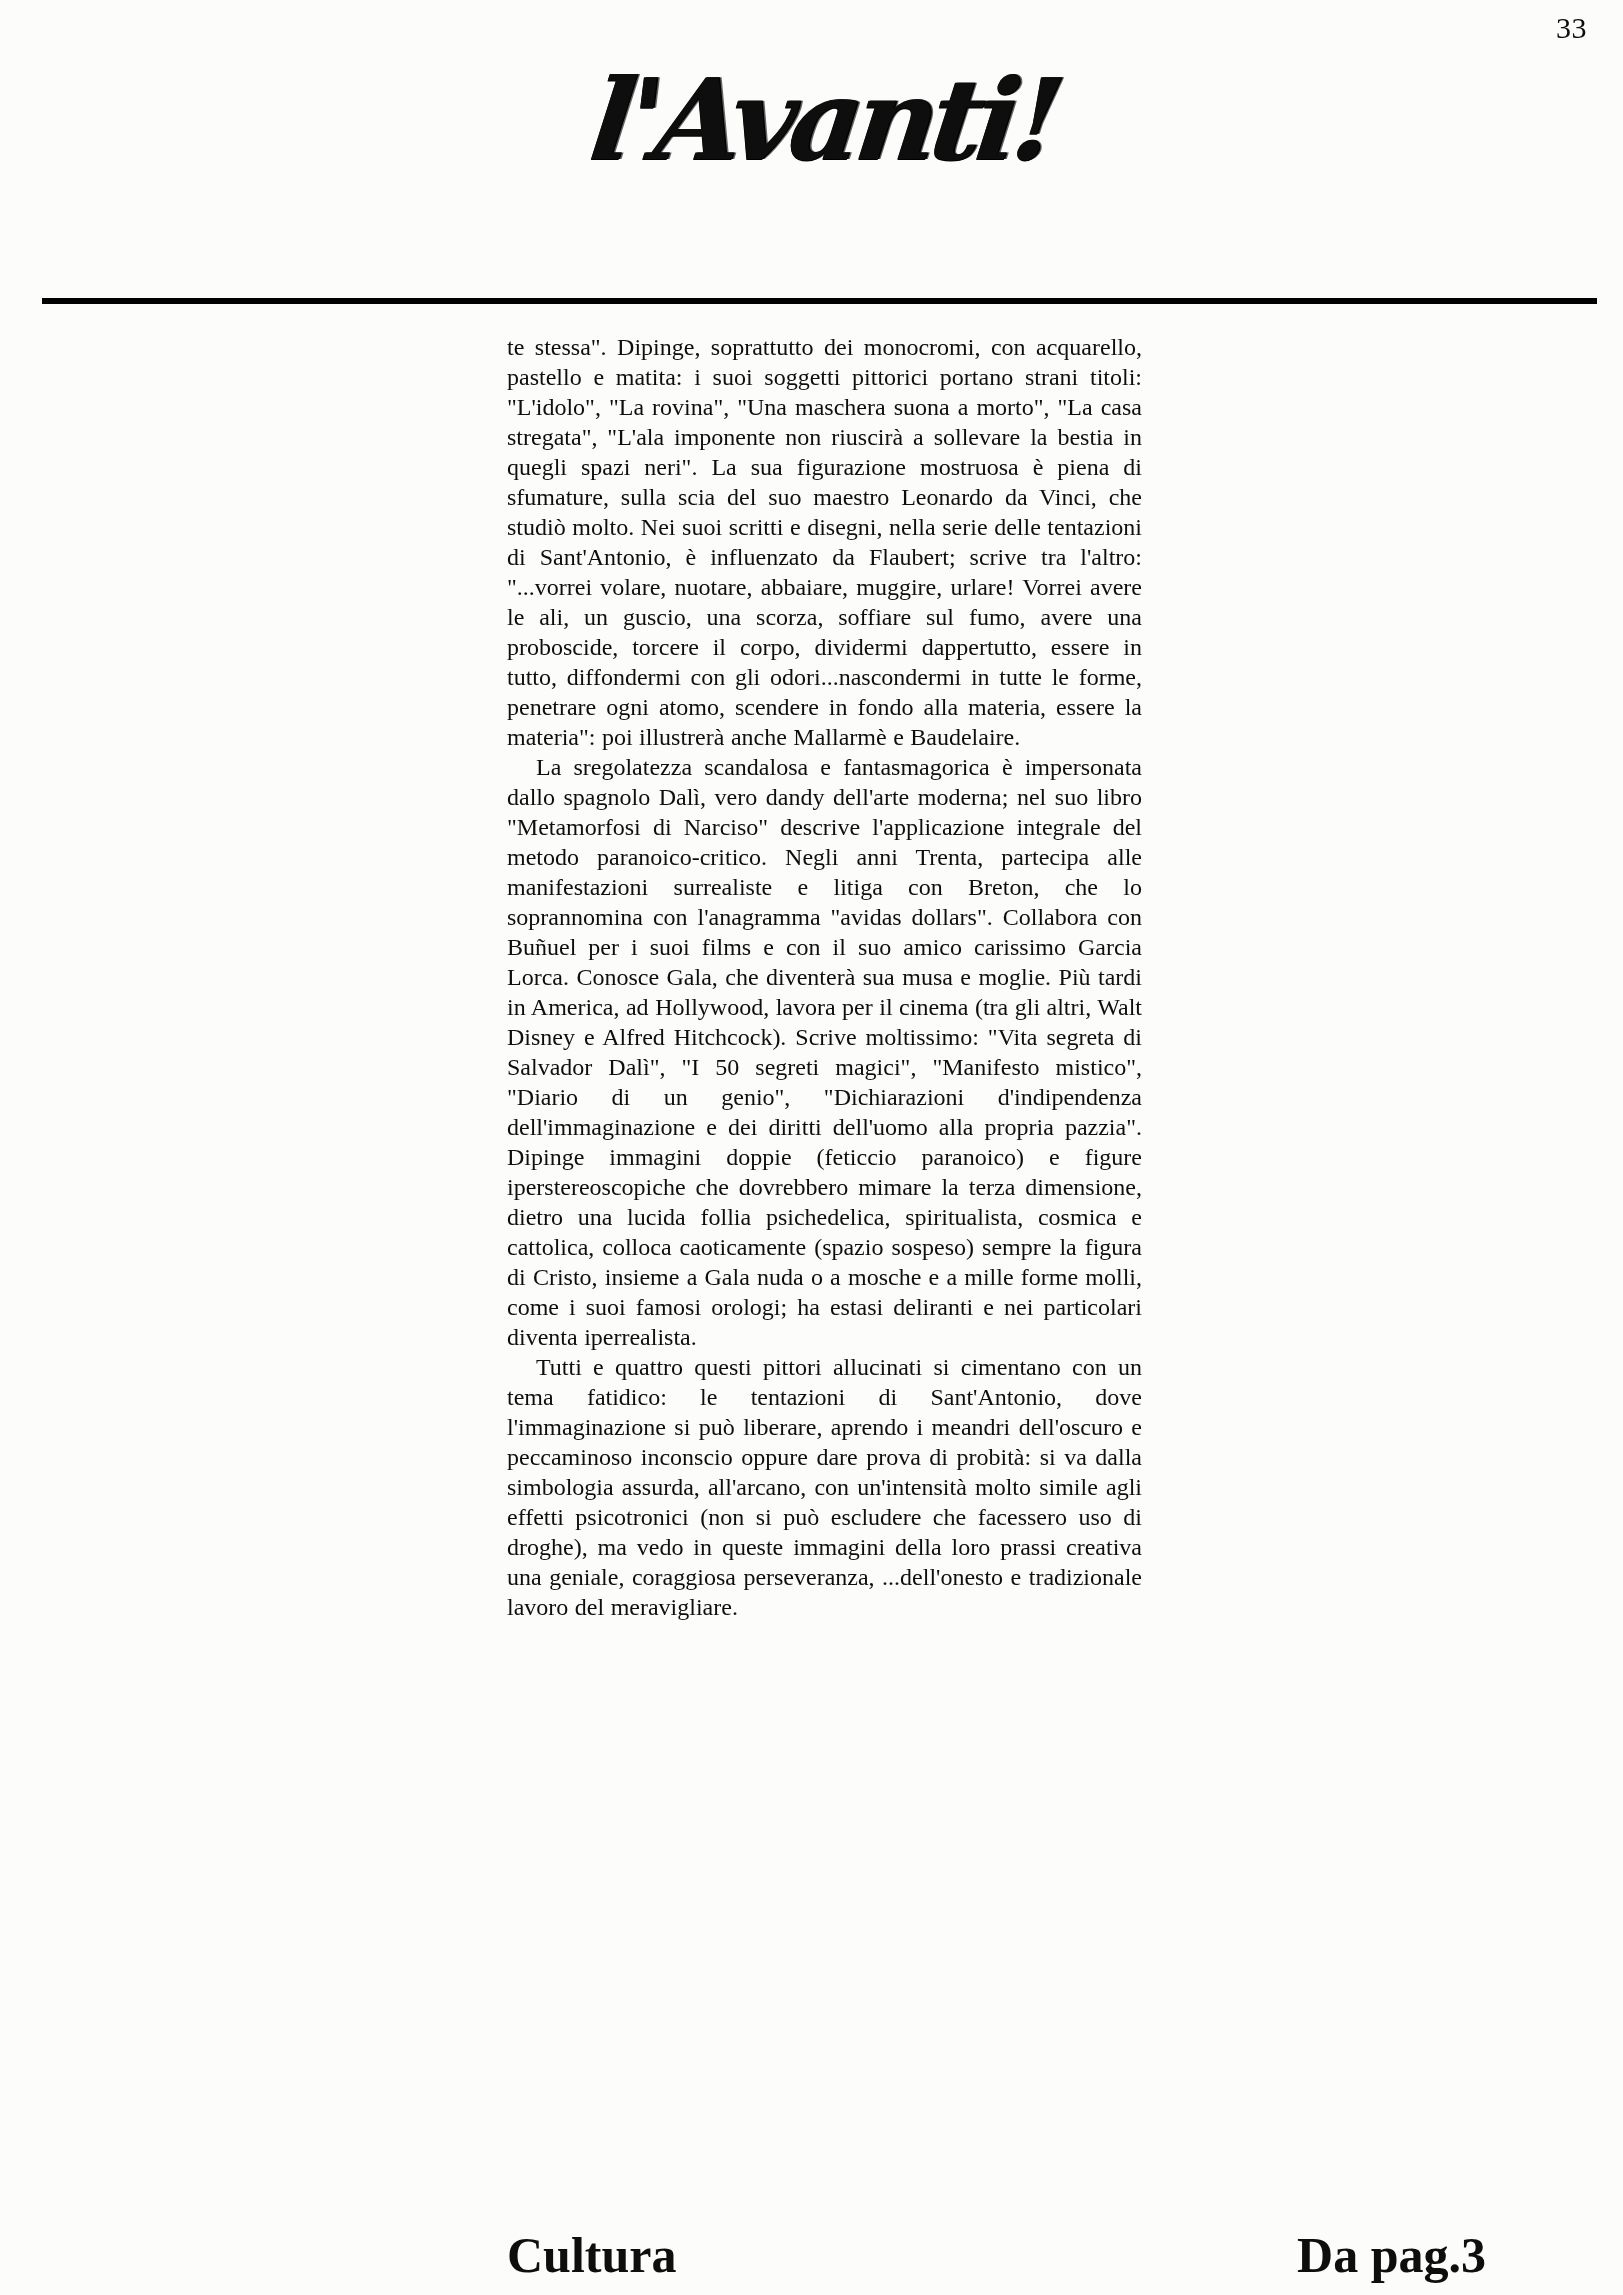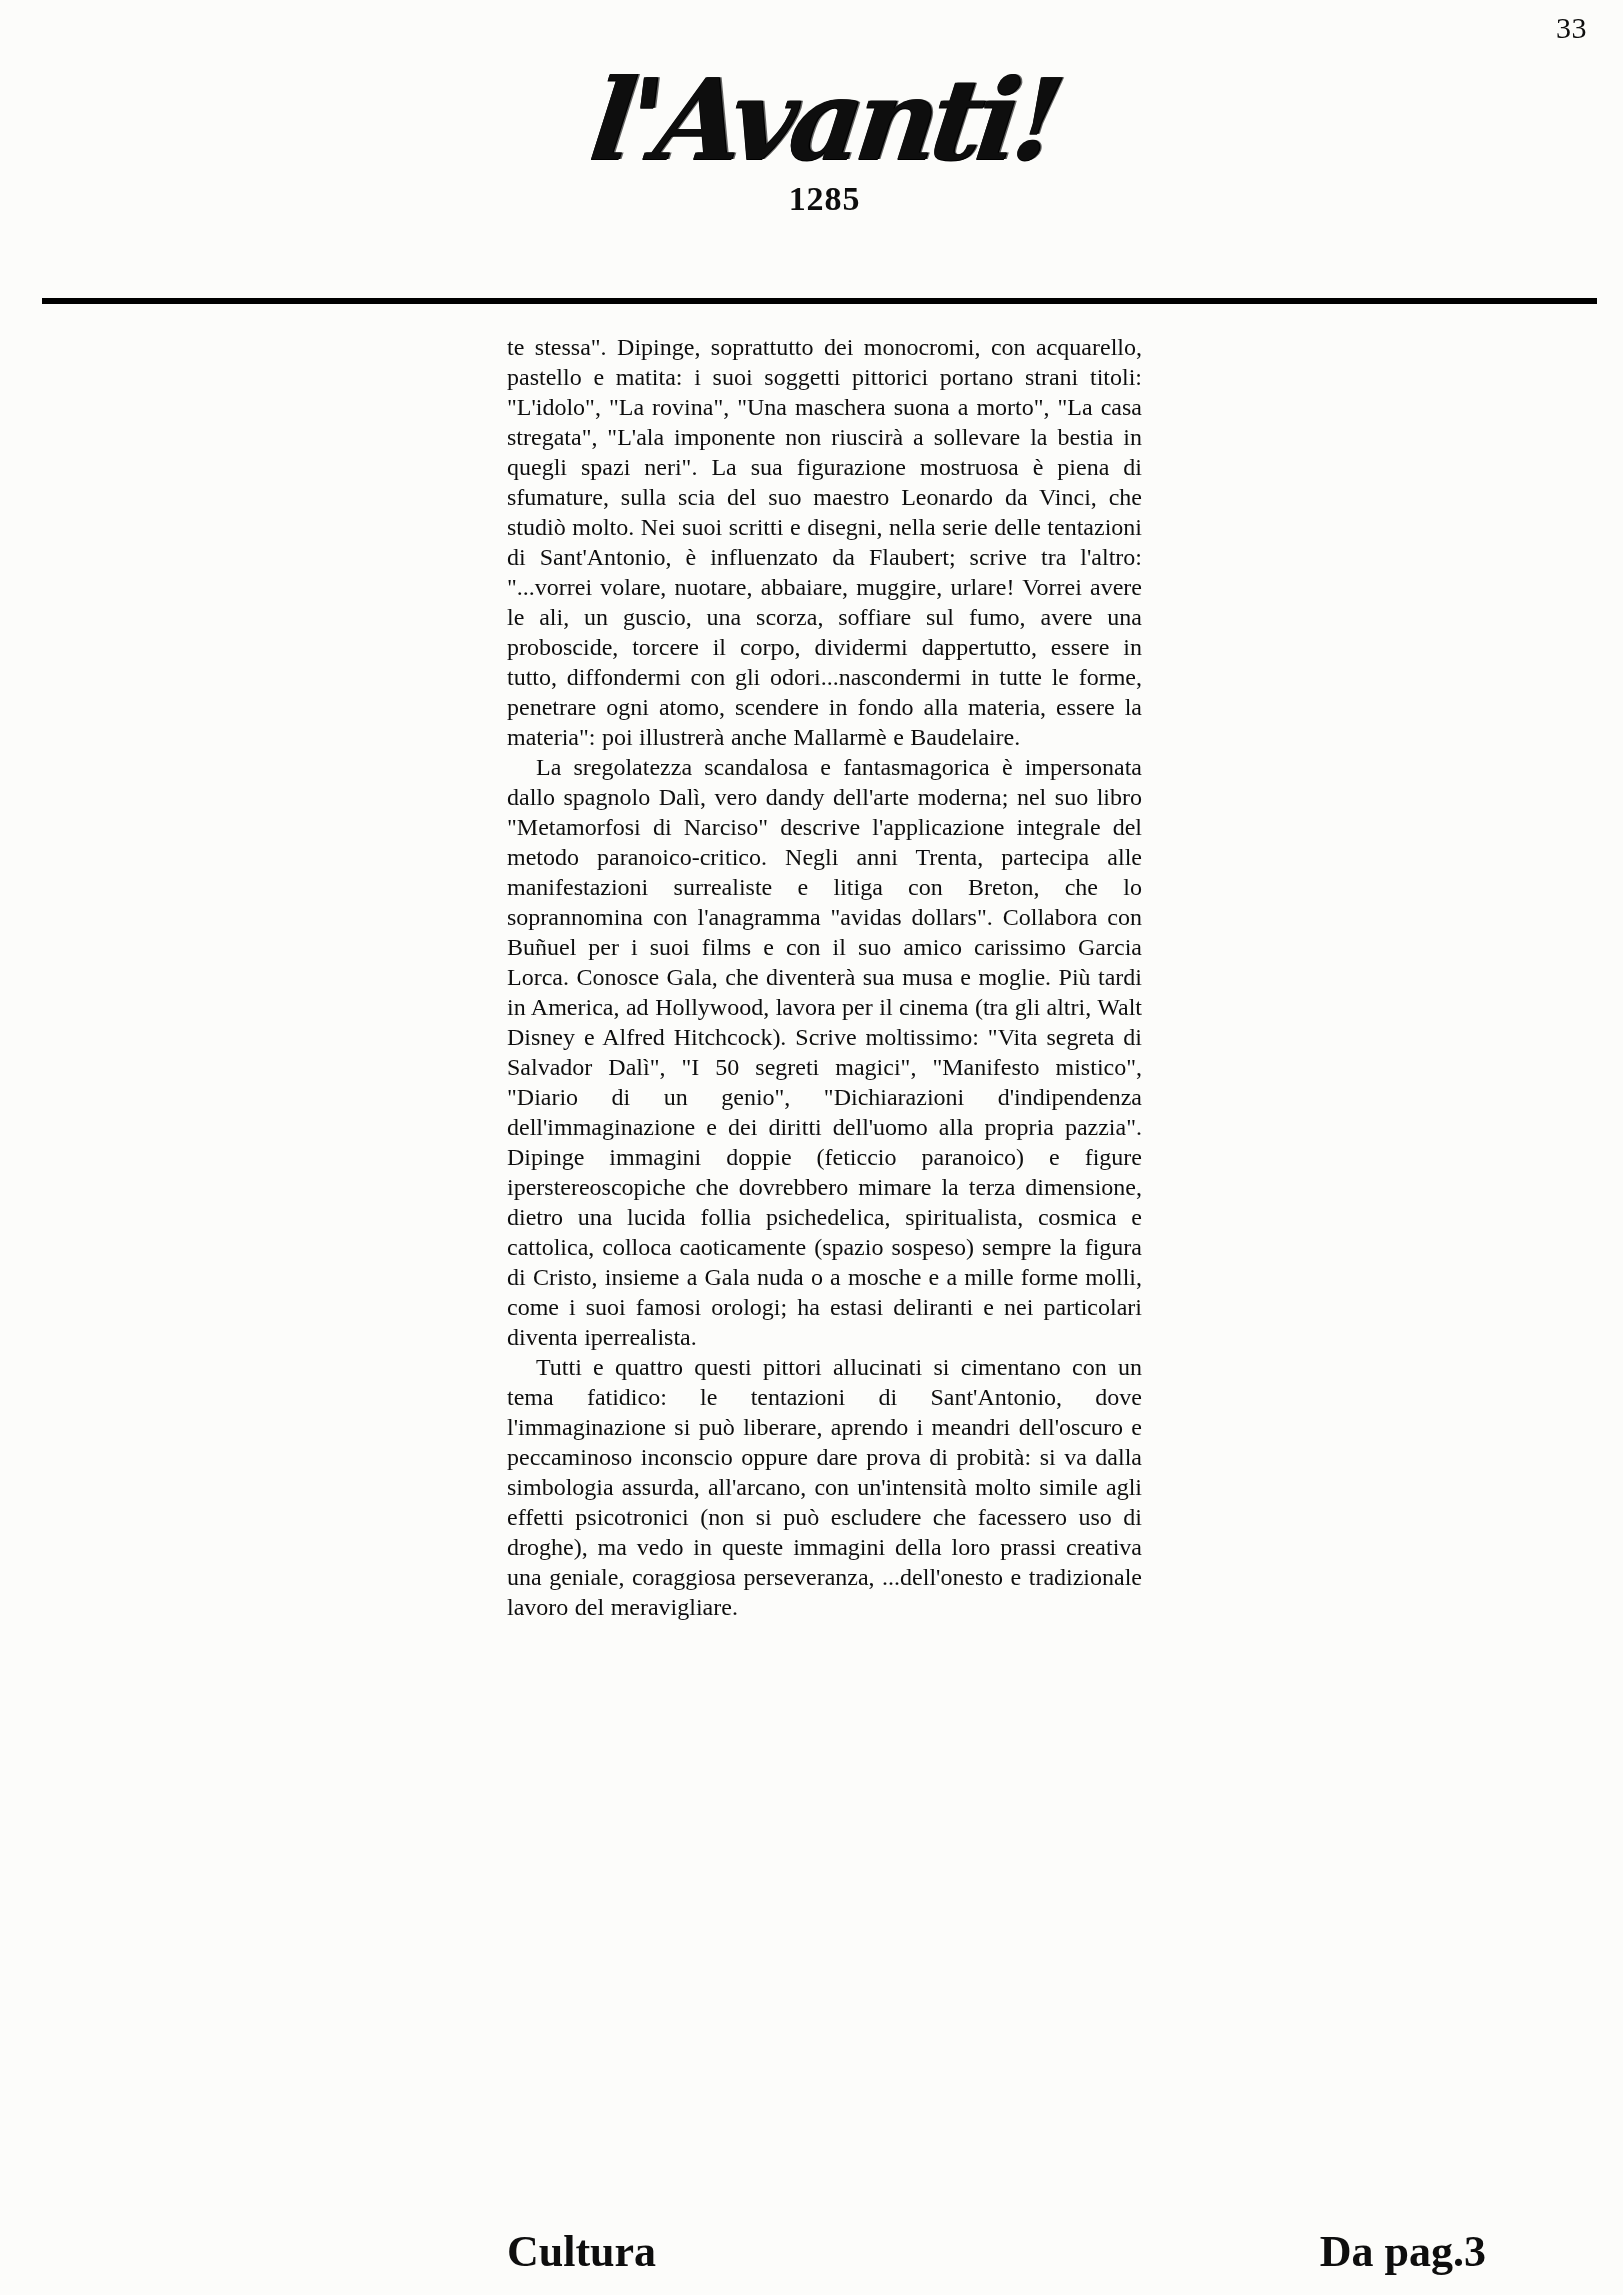--- a/index.html
+++ b/index.html
@@ -85,36 +85,35 @@
   }
 
   .page-footer {
     position: absolute;
     left: 507px;
     right: 138px;
     top: 2226px;
     display: flex;
     justify-content: space-between;
     align-items: baseline;
-    font-size: 44px;
+    font-size: 50px;
     font-weight: bold;
   }
 </style>
 </head>
 <body>
 
 <div>
 
   <div class="page-number">33</div>
 
   <div class="masthead">
     <div>
       <span class="masthead-logo">l'Avanti!</span>
     </div>
-    <div class="masthead-issue">1285</div>
   </div>
 
   <div class="divider-rule"></div>
 
   <div class="article">
     <p class="noindent">te stessa". Dipinge, soprattutto dei monocromi, con acquarello, pastello e matita: i suoi soggetti pittorici portano strani titoli: "L'idolo", "La rovina", "Una maschera suona a morto", "La casa stregata", "L'ala imponente non riuscirà a sollevare la bestia in quegli spazi neri". La sua figurazione mostruosa è piena di sfumature, sulla scia del suo maestro Leonardo da Vinci, che studiò molto. Nei suoi scritti e disegni, nella serie delle tentazioni di Sant'Antonio, è influenzato da Flaubert; scrive tra l'altro: "...vorrei volare, nuotare, abbaiare, muggire, urlare! Vorrei avere le ali, un guscio, una scorza, soffiare sul fumo, avere una proboscide, torcere il corpo, dividermi dappertutto, essere in tutto, diffondermi con gli odori...nascondermi in tutte le forme, penetrare ogni atomo, scendere in fondo alla materia, essere la materia": poi illustrerà anche Mallarmè e Baudelaire.</p>
     <p>La sregolatezza scandalosa e fantasmagorica è impersonata dallo spagnolo Dalì, vero dandy dell'arte moderna; nel suo libro "Metamorfosi di Narciso" descrive l'applicazione integrale del metodo paranoico-critico. Negli anni Trenta, partecipa alle manifestazioni surrealiste e litiga con Breton, che lo soprannomina con l'anagramma "avidas dollars". Collabora con Buñuel per i suoi films e con il suo amico carissimo Garcia Lorca. Conosce Gala, che diventerà sua musa e moglie. Più tardi in America, ad Hollywood, lavora per il cinema (tra gli altri, Walt Disney e Alfred Hitchcock). Scrive moltissimo: "Vita segreta di Salvador Dalì", "I 50 segreti magici", "Manifesto mistico", "Diario di un genio", "Dichiarazioni d'indipendenza dell'immaginazione e dei diritti dell'uomo alla propria pazzia". Dipinge immagini doppie (feticcio paranoico) e figure iperstereoscopiche che dovrebbero mimare la terza dimensione, dietro una lucida follia psichedelica, spiritualista, cosmica e cattolica, colloca caoticamente (spazio sospeso) sempre la figura di Cristo, insieme a Gala nuda o a mosche e a mille forme molli, come i suoi famosi orologi; ha estasi deliranti e nei particolari diventa iperrealista.</p>
     <p>Tutti e quattro questi pittori allucinati si cimentano con un tema fatidico: le tentazioni di Sant'Antonio, dove l'immaginazione si può liberare, aprendo i meandri dell'oscuro e peccaminoso inconscio oppure dare prova di probità: si va dalla simbologia assurda, all'arcano, con un'intensità molto simile agli effetti psicotronici (non si può escludere che facessero uso di droghe), ma vedo in queste immagini della loro prassi creativa una geniale, coraggiosa perseveranza, ...dell'onesto e tradizionale lavoro del meravigliare.</p>
   </div>
 

